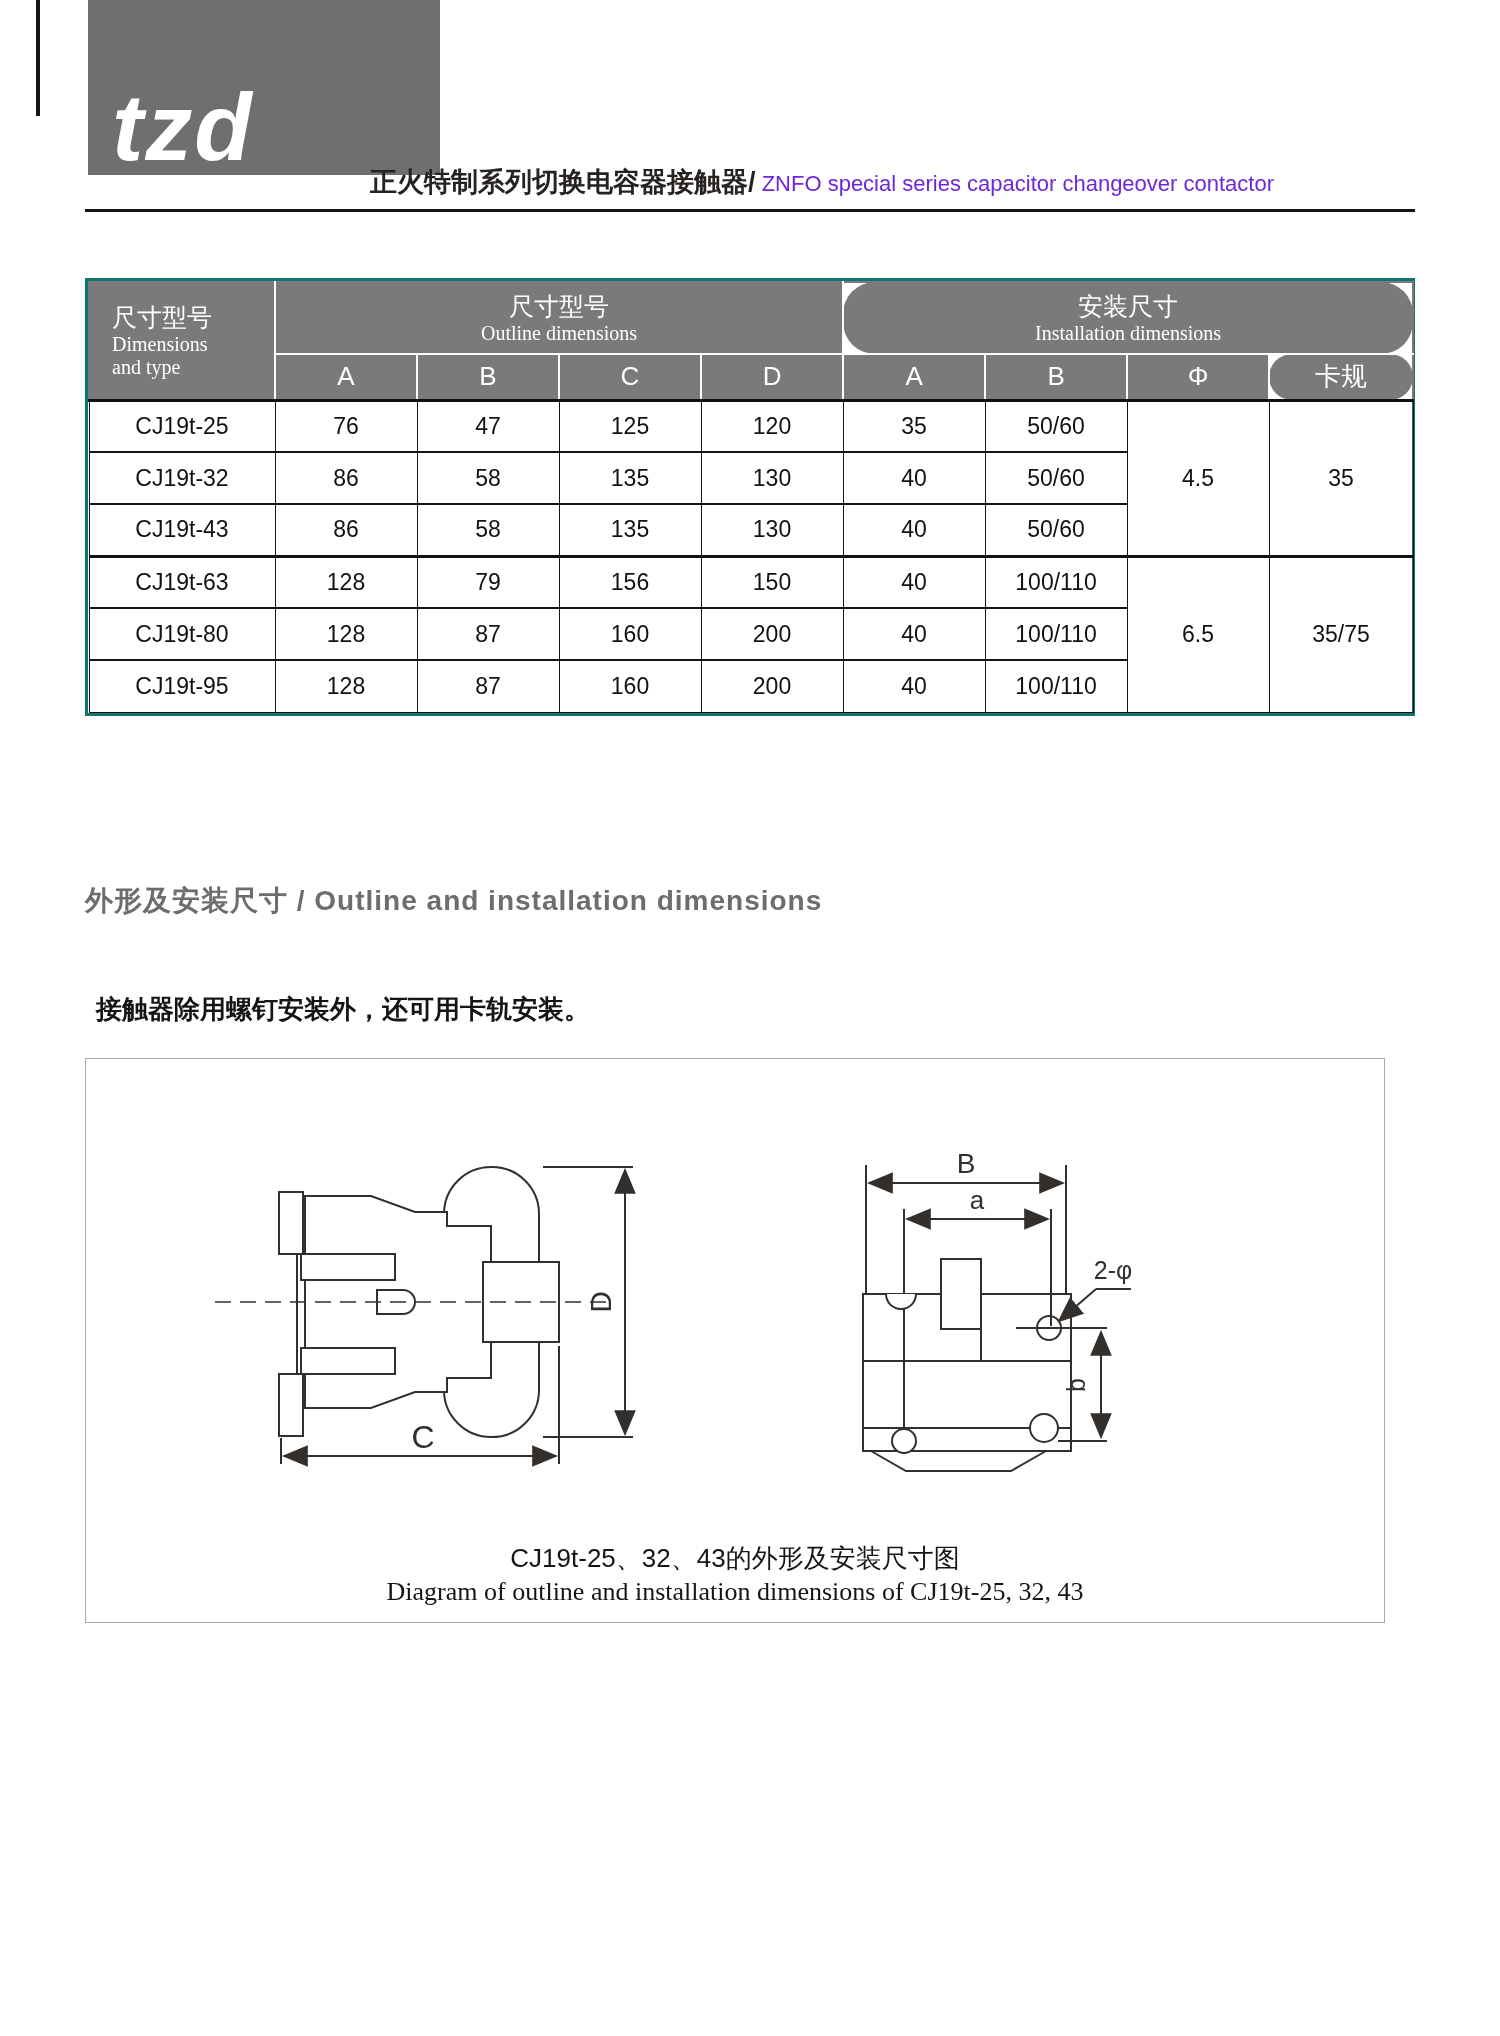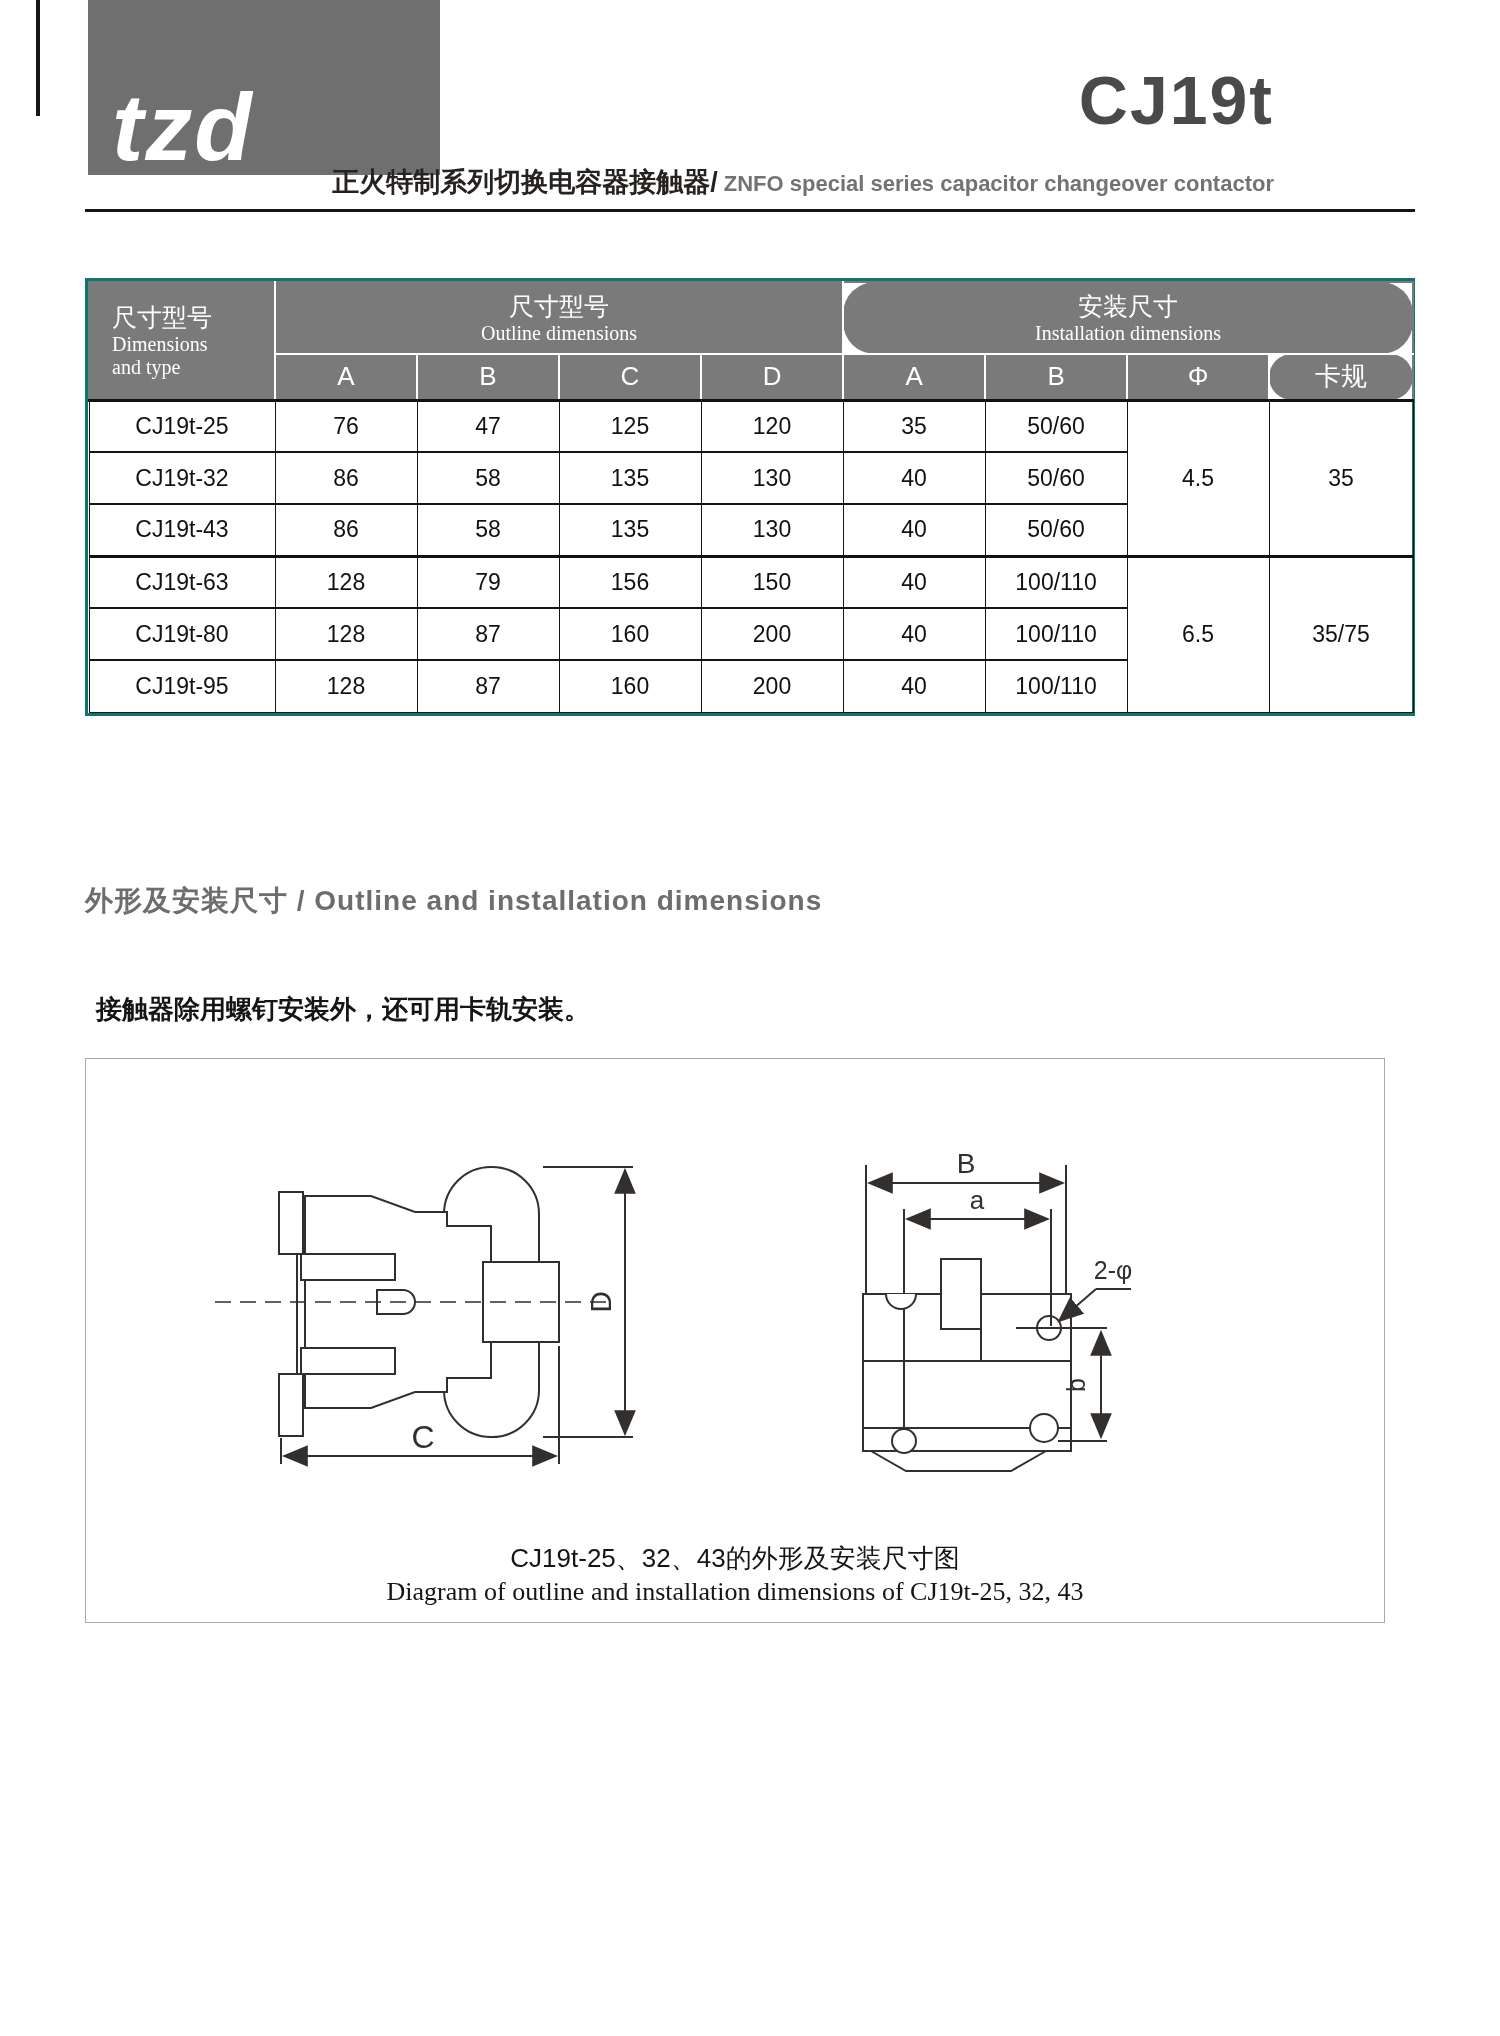--- a/index.html
+++ b/index.html
@@ -17,21 +17,21 @@
   .logo-text {
     color:#fff; font-style:italic; font-weight:bold; font-size:94px;
     line-height:0.92; padding:0 0 4px 24px; letter-spacing:2px;
   }
   .model-title {
     position:absolute; right:226px; top:66px; font-size:68px; font-weight:bold;
     color:#4c4a49; letter-spacing:2px; line-height:1;
   }
   .subtitle { position:absolute; right:226px; top:164px; white-space:nowrap; }
   .subtitle .cn { font-size:27px; font-weight:bold; color:#262220; }
-  .subtitle .en { font-size:22px; font-weight:700; color:#737373;margin-top:48px; }
+  .subtitle .en { font-size:22px; font-weight:400; color:#6d28d9;margin-top:48px; }
   .header-rule { position:absolute; left:85px; top:209px; width:1330px; height:3px; background:#151515; }
 
   
   .dim-table-wrap { position:absolute; left:85px; top:278px; width:1330px; border:3px solid #0f766e; box-sizing:border-box; }
   table.dims { width:100%; border-collapse:collapse; table-layout:fixed; }
   table.dims th {
     background:#7a7a7a; color:#fff; border:2px solid #fff;
     font-weight:normal; text-align:center; vertical-align:middle; padding:0;
   }
   table.dims th.edge-l { border-left-color:#7a7a7a; }
@@ -80,21 +80,20 @@
 </style>
 </head>
 <body>
 
 <div class="page">
 
   <div class="left-tick"></div>
   <div class="logo-box">
     <div class="logo-text">tzd</div>
   </div>
-  <div class="model-title">CJ19t</div>
   <div class="subtitle"><span class="cn">正火特制系列切换电容器接触器/</span><span class="en"> ZNFO special series capacitor changeover contactor</span></div>
   <div class="header-rule"></div>
 
   <div class="dim-table-wrap">
     <table class="dims">
       <colgroup>
         <col style="width:186px">
           <col style="width:142px">
           <col style="width:142px">
           <col style="width:142px">

